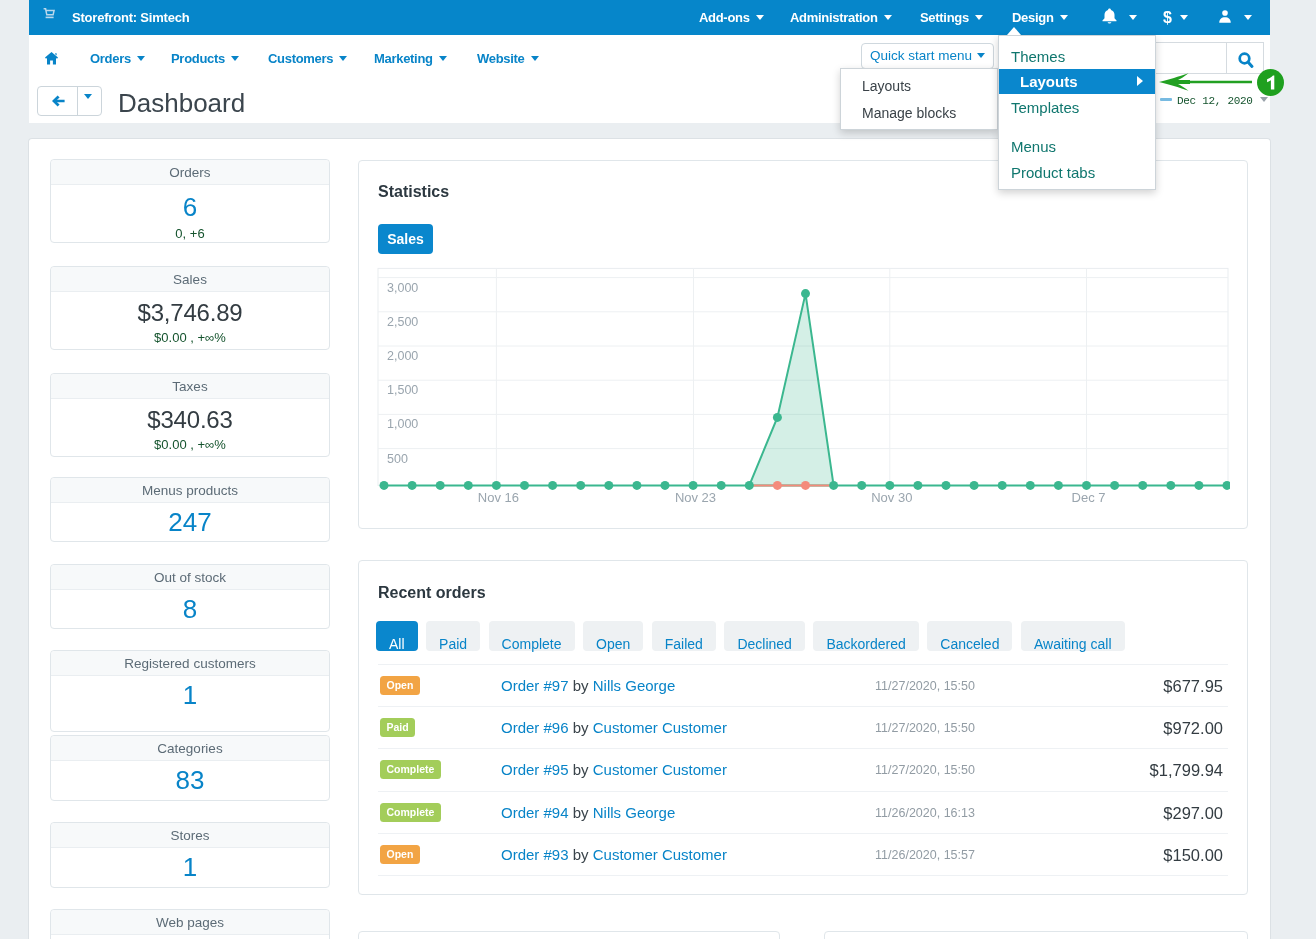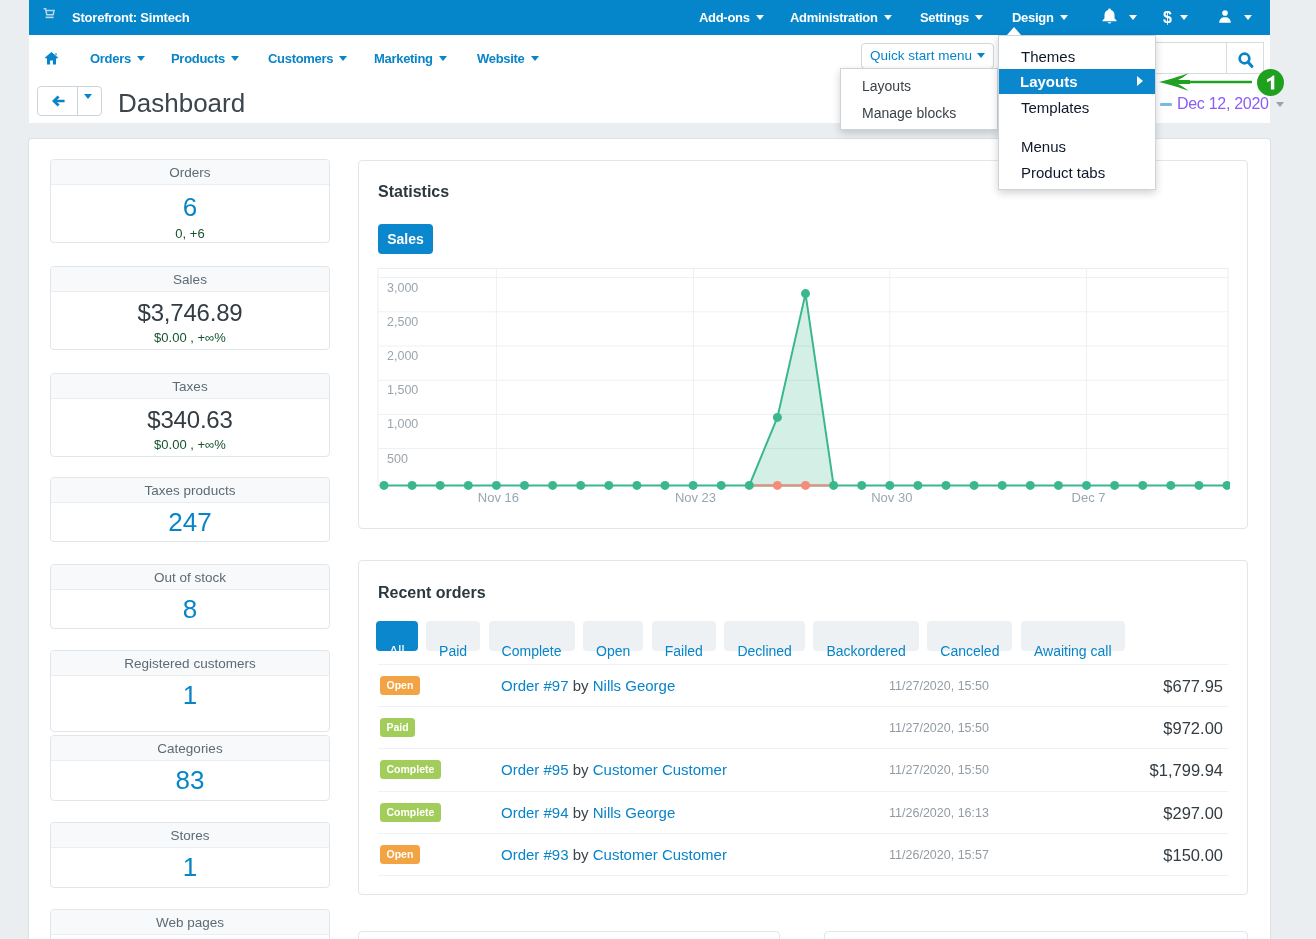--- a/index.html
+++ b/index.html
@@ -12,54 +12,54 @@
   .caret-w { display:inline-block; width:0; height:0; border-left:4px solid transparent; border-right:4px solid transparent; border-top:5px solid #fff; vertical-align:2px; margin-left:6px; }
   .caret-b { display:inline-block; width:0; height:0; border-left:4px solid transparent; border-right:4px solid transparent; border-top:5px solid #0884c8; vertical-align:2px; margin-left:6px; }
   
   #menubar { left:29px; top:35px; width:1241px; height:50px; background:#fff; border-bottom:1px solid #e8ebee; }
   .m-item { position:absolute; top:35px; height:49px; line-height:48px; color:#0884c8; font-size:13px; font-weight:bold; white-space:nowrap; letter-spacing:-0.3px; }
   
   #headband { left:29px; top:84px; width:1241px; height:39px; background:#fff; }
   #btngroup { left:37px; top:86px; width:65px; height:30px; background:#fff; border:1px solid #ccd5db; border-radius:4px; }
   #btngroup .sep { position:absolute; left:39px; top:0; width:1px; height:28px; background:#ccd5db; }
   #pagetitle { left:118px; top:88px; font-size:26px; color:#3b454d; }
-  #daterow { top:95px; left:1160px; font-size:16px; letter-spacing:-0.3px; color:#8b5cf6; white-space:nowrap; z-index:45; }
+  #daterow { top:95px; left:1160px; font-size:11px; letter-spacing:-0.3px; color:#14532d; white-space:nowrap; z-index:45;font-family:Liberation Mono, monospace; }
   #daterow .dash { display:inline-block; width:12px; height:2.5px; background:#77bae1; border-radius:1px; vertical-align:3.5px; margin-right:5px; }
   .caret-g { display:inline-block; width:0; height:0; border-left:4px solid transparent; border-right:4px solid transparent; border-top:5px solid #98a2aa; vertical-align:2px; margin-left:7px; }
   
   #wrapper { left:28px; top:138px; width:1243px; height:801px; background:#fff; border:1px solid #dce1e5; border-bottom:none; border-radius:4px 4px 0 0; }
   
   .scard { position:absolute; left:50px; width:280px; background:#fff; border:1px solid #e0e6ea; border-radius:4px; }
   .scard .hd { height:25px; line-height:25px; text-align:center; background:#f7f9fa; border-bottom:1px solid #eaeef1; color:#5c6b76; font-size:13.5px; border-radius:4px 4px 0 0; }
   .scard .bd { position:absolute; left:0; right:0; text-align:center; }
   .val-b { color:#0884c8; }
   .val-d { color:#333c42; }
   .val { font-size:26px; }
   .sub { font-size:13px; color:#14532d; margin-top:3px; }
   
   .mcard { position:absolute; background:#fff; border:1px solid #e0e6ea; border-radius:4px; }
   .ctitle { position:absolute; font-size:16px; font-weight:bold; color:#2c3840; }
   
-  .pill { display:inline-block; height:30px; line-height:30px; padding:15px 13px; border-radius:4px; background:#eef1f3; color:#0884c8; font-size:14px; margin-right:8.5px; }
+  .pill { display:inline-block; height:30px; line-height:30px; padding:8px 13px; border-radius:4px; background:#eef1f3; color:#0884c8; font-size:14px; margin-right:8.5px; }
   .pill.on { background:#0a87cd; color:#fff; }
   
   .orow { position:absolute; left:378px; width:850px; height:42px; border-top:1px solid #eef1f4; }
   .badge { position:absolute; left:2px; top:11px; height:19px; line-height:19px; padding:0 6.5px; border-radius:3.5px; color:#fff; font-size:10.5px; font-weight:bold; }
   .bg-open { background:#f2a444; }
   .bg-green { background:#a3cd5a; }
   .otext { position:absolute; left:123px; top:0; line-height:42px; font-size:15px; color:#3a444b; }
   .otext a { color:#0884c8; text-decoration:none; }
-  .odate { position:absolute; left:471px; width:180px; top:0; line-height:42px; font-size:12.5px; color:#929ca4; text-align:center; }
+  .odate { position:absolute; left:457px; width:180px; top:0; line-height:42px; font-size:12.5px; color:#929ca4; text-align:center; }
   .oamt { position:absolute; right:5px; top:0; line-height:42px; font-size:16.5px; color:#333c42; }
   
   #qsm { left:861px; top:43px; width:133px; height:26px; border:1px solid #cfd8de; border-radius:4px; background:#fff; line-height:24px; text-align:center; color:#0884c8; font-size:13.5px; }
   #search { left:1020px; top:42px; width:244px; height:32px; border:1px solid #d5dbe0; background:#fff; }
   #search .div { position:absolute; left:205px; top:0; width:1px; height:30px; background:#d5dbe0; }
   #ddmenu { left:998px; top:35px; width:158px; height:155px; background:#fff; border:1px solid #cdd4d9; box-shadow:0 3px 8px rgba(0,0,0,.18); z-index:30; }
-  .dd-item { position:absolute; left:14px; width:100%; height:26px; line-height:26px; padding-left:8px; font-size:15px; color:#0f172a; }
+  .dd-item { position:absolute; left:4px; width:100%; height:26px; line-height:26px; padding-left:8px; font-size:15px; color:#0f766e; }
   #dd-hl { position:absolute; left:0; top:33px; width:100%; height:25px; background:#0a87cd; color:#fff; font-weight:bold; line-height:25px; padding-left:21px; font-size:15px; }
   #dd-hl .arr { position:absolute; right:12px; top:7px; width:0; height:0; border-top:5px solid transparent; border-bottom:5px solid transparent; border-left:6px solid #fff; }
   #notch { left:1007px; top:27px; width:0; height:0; border-left:7px solid transparent; border-right:7px solid transparent; border-bottom:8px solid #fff; z-index:31; }
   #submenu { left:840px; top:68px; width:158px; height:62px; background:#fff; border:1px solid #cdd4d9; box-shadow:0 3px 8px rgba(0,0,0,.18); z-index:29; }
   #submenu div { position:absolute; left:21px; font-size:14px; color:#3a4248; }
   
   #gcircle { left:1257px; top:69px; width:27px; height:27px; border-radius:50%; background:#1fa01f; color:#fff; font-weight:bold; font-size:15px; text-align:center; line-height:27px; z-index:40; }
 </style>
 </head>
 <body>
@@ -118,21 +118,21 @@
   </div>
   <div class="scard" style="top:266px;height:84px;">
     <div class="hd">Sales</div>
     <div class="bd" style="top:32px;"><span class="val val-d" style="font-size:24px;letter-spacing:-0.2px;">$3,746.89</span><div class="sub">$0.00 , +∞%</div></div>
   </div>
   <div class="scard" style="top:373px;height:84px;">
     <div class="hd">Taxes</div>
     <div class="bd" style="top:32px;"><span class="val val-d" style="font-size:24px;letter-spacing:-0.2px;">$340.63</span><div class="sub">$0.00 , +∞%</div></div>
   </div>
   <div class="scard" style="top:477px;height:65px;">
-    <div class="hd">Taxes products</div>
+    <div class="hd">Menus products</div>
     <div class="bd" style="top:29px;"><span class="val val-b">247</span></div>
   </div>
   <div class="scard" style="top:564px;height:65px;">
     <div class="hd">Out of stock</div>
     <div class="bd" style="top:29px;"><span class="val val-b">8</span></div>
   </div>
   <div class="scard" style="top:650px;height:82px;">
     <div class="hd">Registered customers</div>
     <div class="bd" style="top:29px;"><span class="val val-b">1</span></div>
   </div>
@@ -235,20 +235,21 @@
     <span class="pill on">All</span><span class="pill">Paid</span><span class="pill">Complete</span><span class="pill">Open</span><span class="pill">Failed</span><span class="pill">Declined</span><span class="pill">Backordered</span><span class="pill">Canceled</span><span class="pill">Awaiting call</span>
   </div>
   <div class="orow" style="top:664px;">
     <span class="badge bg-open">Open</span>
     <span class="otext"><a>Order #97</a> by <a>Nills George</a></span>
     <span class="odate">11/27/2020, 15:50</span>
     <span class="oamt">$677.95</span>
   </div>
   <div class="orow" style="top:706.2px;">
     <span class="badge bg-green">Paid</span>
+    <span class="otext"><a>Order #96</a> by <a>Customer Customer</a></span>
     <span class="odate">11/27/2020, 15:50</span>
     <span class="oamt">$972.00</span>
   </div>
   <div class="orow" style="top:748.4px;">
     <span class="badge bg-green">Complete</span>
     <span class="otext"><a>Order #95</a> by <a>Customer Customer</a></span>
     <span class="odate">11/27/2020, 15:50</span>
     <span class="oamt">$1,799.94</span>
   </div>
   <div class="orow" style="top:790.6px;">

